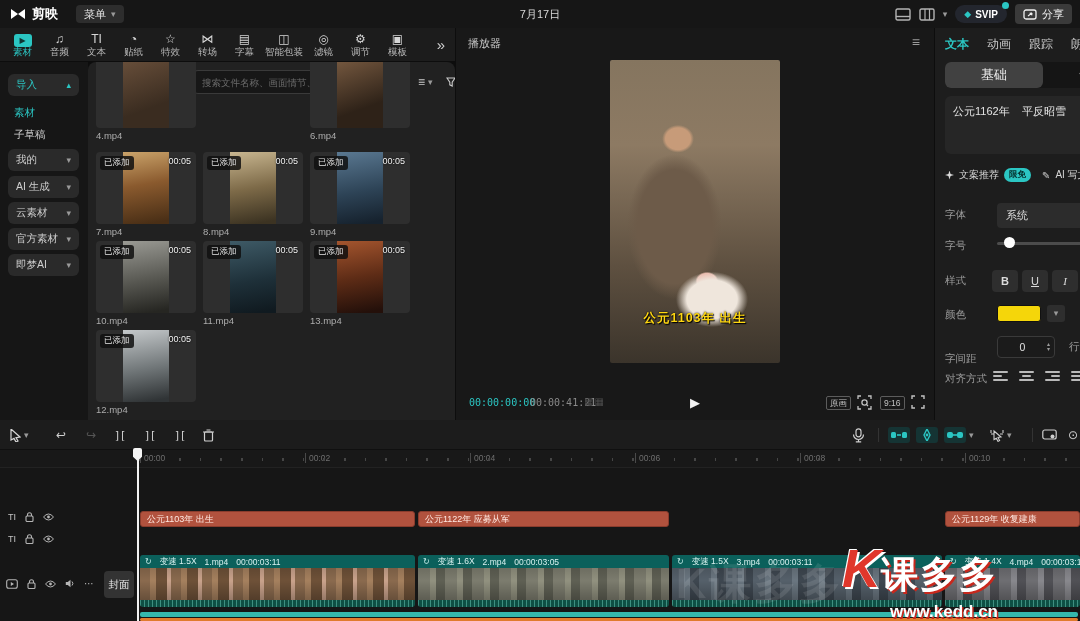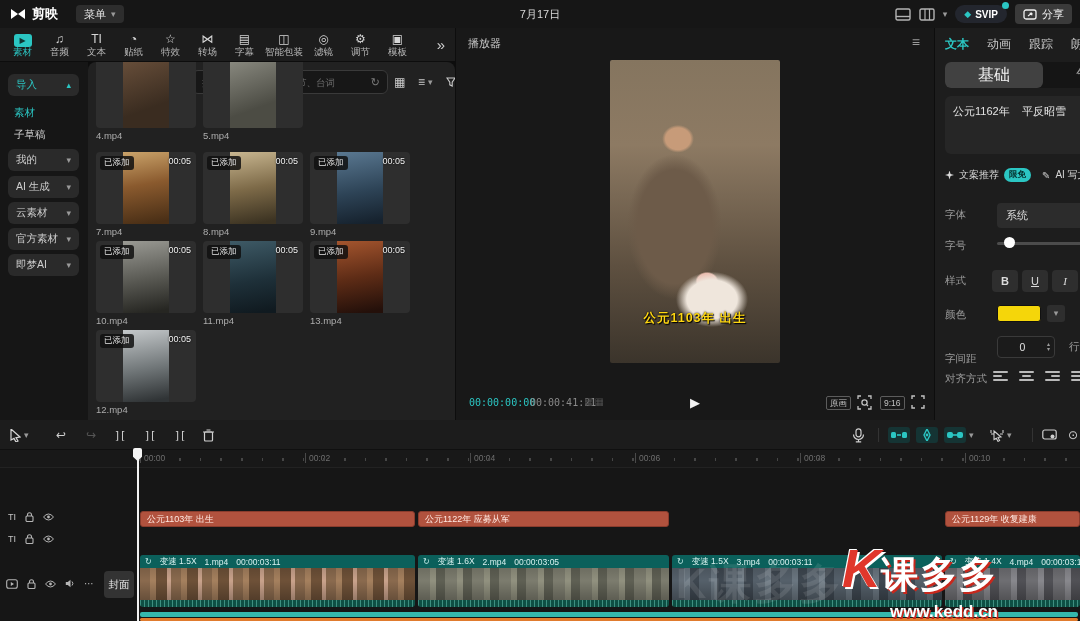--- a/index.html
+++ b/index.html
@@ -86,21 +86,21 @@
   .pl-play{position:absolute;left:50%;top:7px;transform:translateX(-50%);font-size:13px;color:#f2f2f2;}
   .pbadge{position:absolute;top:8px;border:1px solid #5c5c5c;border-radius:2px;font-size:8.5px;color:#c2c2c2;padding:1px 3px;line-height:1.2;}
   .pl-svg{position:absolute;top:7px;}
 
   
   .inspector{position:absolute;left:935px;top:28px;width:145px;height:392px;background:#1d1d1d;overflow:hidden;}
   .insp-in{position:absolute;left:0;top:0;width:210px;height:392px;}
   .itab{position:absolute;top:8px;font-size:12px;color:#c9c9c9;cursor:pointer;}
   .itab.active{color:#2bc6c3;font-weight:bold;}
   .seg{position:absolute;left:10px;top:34px;width:196px;height:26px;background:#151515;border-radius:6px;display:flex;}
-  .seg .sg{flex:1;display:flex;align-items:center;justify-content:center;font-size:16px;color:#9a9a9a;border-radius:6px;cursor:pointer;}
+  .seg .sg{flex:1;display:flex;align-items:center;justify-content:center;font-size:13px;color:#9a9a9a;border-radius:6px;cursor:pointer;}
   .seg .sg.active{background:#414141;color:#f0f0f0;}
   .txtbox{position:absolute;left:10px;top:68px;width:196px;height:58px;background:#262626;border-radius:6px;padding:8px;font-size:11px;color:#e2e2e2;white-space:pre-wrap;cursor:text;}
   .sug{position:absolute;left:10px;top:140px;display:flex;align-items:center;gap:5px;white-space:nowrap;}
   .spark{width:9px;height:9px;background:#d9d9d9;clip-path:polygon(50% 0,62% 38%,100% 50%,62% 62%,50% 100%,38% 62%,0 50%,38% 38%);}
   .sug-lb{font-size:10px;color:#d6d6d6;}
   .lmbadge{background:#2bc6c3;color:#06302e;border-radius:7px;font-size:8.5px;padding:1px 5px;font-weight:bold;}
   .pen{font-size:10px;color:#c9c9c9;margin-left:6px;}
   .frow-lb{position:absolute;left:10px;font-size:10.5px;color:#9a9a9a;}
   .fdrop{position:absolute;left:62px;width:134px;height:25px;background:#2c2c2c;border-radius:4px;display:flex;align-items:center;font-size:11px;color:#dcdcdc;padding:0 9px;cursor:pointer;}
   .slider{position:absolute;left:62px;width:126px;height:12px;}
@@ -309,25 +309,25 @@
 
     </div>
     <div class="sec-label">全部</div>
 
     <div class="mcard" style="left:8px;top:-6px">
       <div class="mthumb">
           <div class="pimg t1"></div>
         </div>
       <div class="mname">4.mp4</div>
     </div>
-    <div class="mcard" style="left:115px;top:-6px">
-      <div class="mthumb">
-          <div class="pimg t2"></div>
-        </div>
-      <div class="mname">5.mp4</div>
+    <div class="mcard" style="left:222px;top:-6px">
+      <div class="mthumb">
+          <div class="pimg t3"></div>
+        </div>
+      <div class="mname">6.mp4</div>
     </div>
     <div class="mcard" style="left:8px;top:90px">
       <div class="mthumb">
           <div class="pimg t4"></div>
         <span class="mbadge">已添加</span>
           <span class="mdur">00:05</span>
         </div>
       <div class="mname">7.mp4</div>
     </div>
     <div class="mcard" style="left:115px;top:90px">

